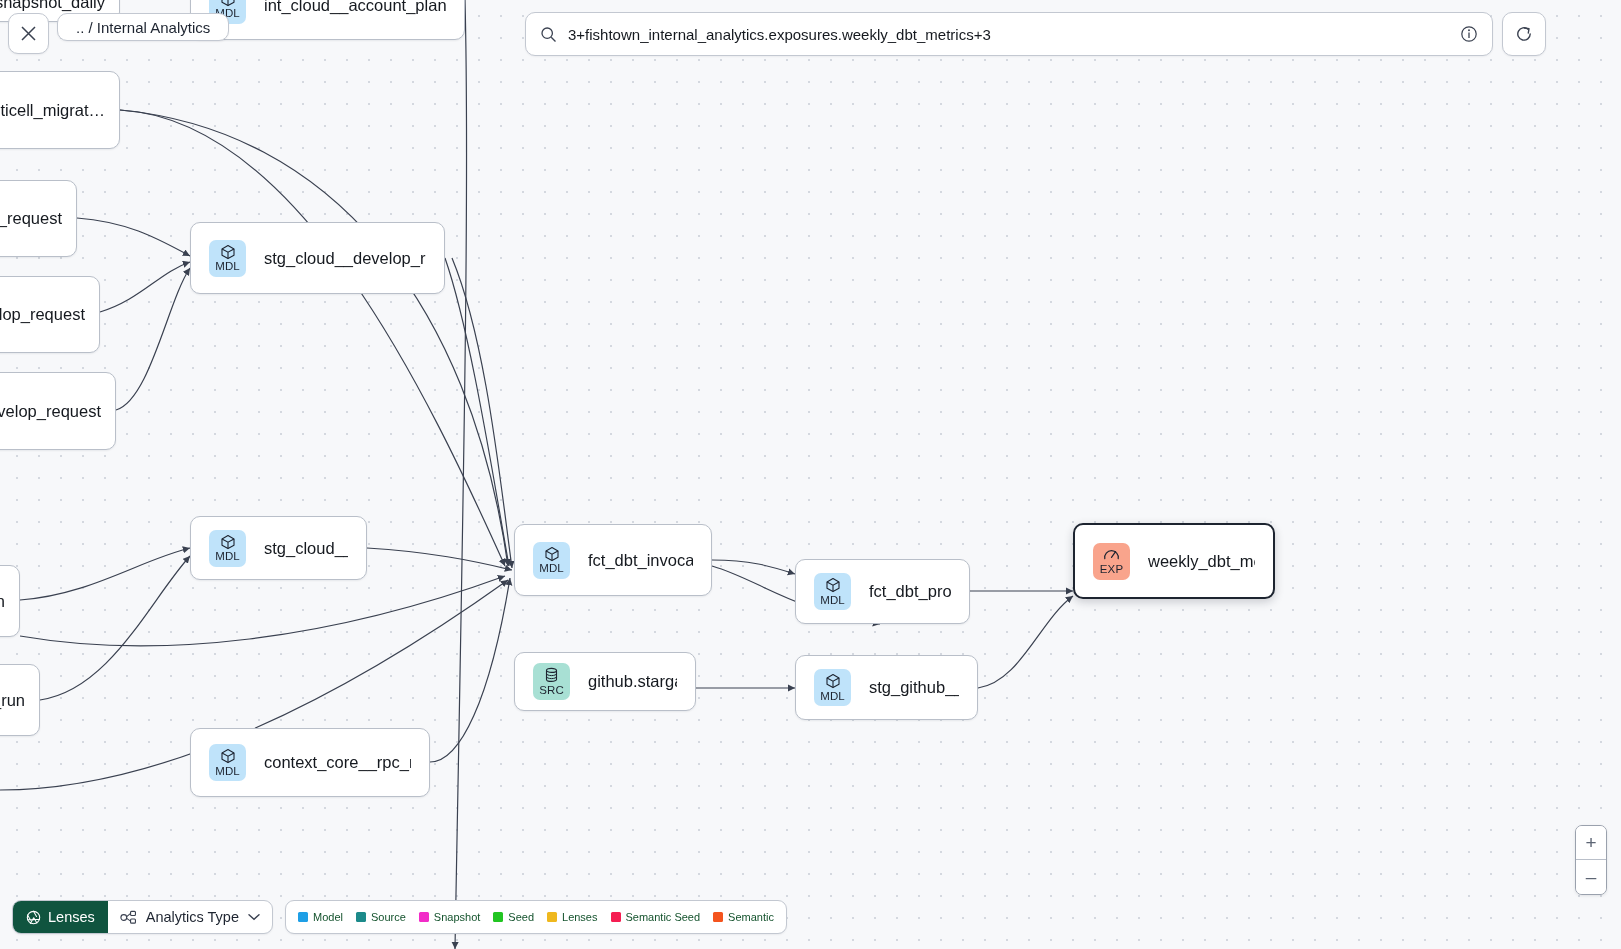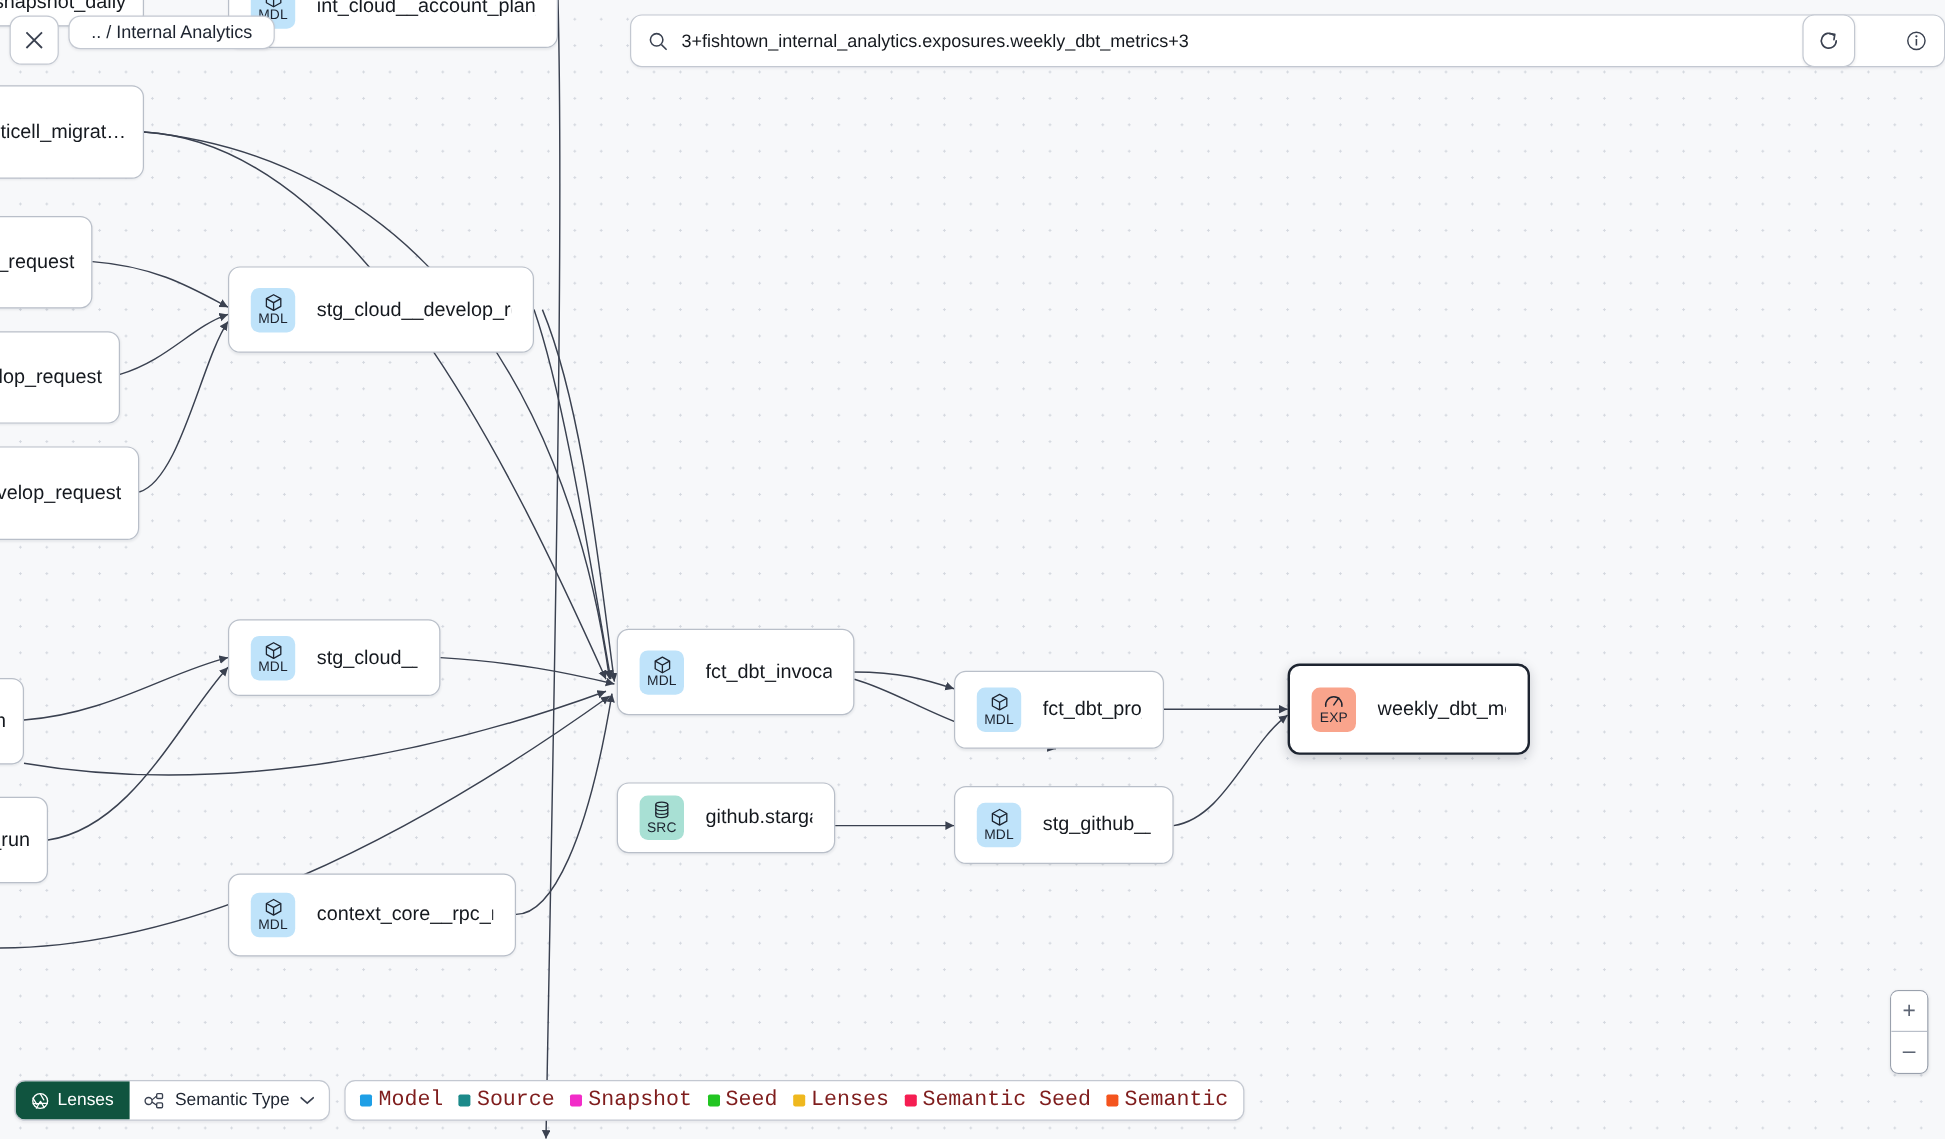--- a/index.html
+++ b/index.html
@@ -78,21 +78,21 @@
   #close-btn { left: 8px; top: 13px; width: 41px; height: 41px; }
   #breadcrumb-btn {
     left: 57px; top: 13px; height: 28px;
     padding: 0 18px;
     font-size: 15px; color: #1d2430;
     white-space: nowrap;
   }
   #search-wrap {
     position: absolute;
     left: 525px; top: 12px;
-    width: 1096px; height: 44px;
+    width: 968px; height: 44px;
     background: #fff;
     border: 1px solid #c3c8d1;
     border-radius: 10px;
     display: flex; align-items: center;
     padding: 0 14px 0 14px;
     gap: 11px;
     box-shadow: 0 1px 2px rgba(18,25,38,.05);
   }
   #search-value {
     flex: 1 1 auto;
@@ -134,21 +134,21 @@
     font-size: 14.5px; color: #1d2430;
     cursor: pointer;
   }
   #legend {
     display: flex; align-items: center;
     gap: 13px;
     padding: 0 12px;
   }
   .legend-item { display: flex; align-items: center; gap: 5px; }
   .legend-swatch { width: 10px; height: 10px; border-radius: 1.5px; flex: 0 0 auto; }
-  .legend-label { font-size: 18px; color: #7f1d1d; white-space: nowrap; font-family: Liberation Mono, monospace; }
+  .legend-label { font-size: 11px; color: #14532d; white-space: nowrap; }
 
   
   #zoom-ctrls {
     position: absolute;
     right: 14px; bottom: 54px;
     width: 32px;
     background: #fff;
     border: 1px solid #9aa1ad;
     border-radius: 7px;
     overflow: hidden;
@@ -294,21 +294,21 @@
       <div class="node" style="left: 795px; top: 655px; width: 183px; height: 65px;">
         <div class="node-badge badge-mdl">
           <svg width="16" height="16" viewBox="0 0 16 16">
             <path d="M8,1.6 L14,4.9 L14,11.3 L8,14.6 L2,11.3 L2,4.9 Z" fill="none" stroke="#1d2430" stroke-width="1.1" stroke-linejoin="round"></path>
             <path d="M2,4.9 L8,8.2 L14,4.9 M8,8.2 L8,14.6" fill="none" stroke="#1d2430" stroke-width="1.1"></path>
           </svg>
           <span class="badge-text">MDL</span>
         </div>
         <div class="node-label">stg_github__stars</div>
       </div>
-      <div class="node selected" style="left: 1073px; top: 553px; width: 202px; height: 76px;">
+      <div class="node selected" style="left: 1073px; top: 523px; width: 202px; height: 76px;">
         <div class="node-badge badge-exp">
           <svg width="17" height="15" viewBox="0 0 17 15">
             <path d="M1.8,11.6 A6.8,6.8 0 1 1 15.2,11.6" fill="none" stroke="#1d2430" stroke-width="1.2" stroke-linecap="round"></path>
             <path d="M8.5,10.4 L12.6,4.6" fill="none" stroke="#1d2430" stroke-width="1.2" stroke-linecap="round"></path>
           </svg>
           <span class="badge-text">EXP</span>
         </div>
         <div class="node-label">weekly_dbt_metrics</div>
       </div>
     </div>
@@ -350,21 +350,21 @@
         </svg>
         <span>Lenses</span>
       </div>
       <div id="restype-btn">
         <svg width="17" height="15" viewBox="0 0 18 16">
           <circle cx="4" cy="8" r="3.1" stroke="#3a4150" stroke-width="1.2" fill="none"></circle>
           <rect x="11.2" y="1.4" width="5.2" height="4.4" rx="1" stroke="#3a4150" stroke-width="1.2" fill="none"></rect>
           <rect x="11.2" y="9.6" width="5.2" height="4.4" rx="1" stroke="#3a4150" stroke-width="1.2" fill="none"></rect>
           <path d="M7.1,7 L11.2,3.6 M7.1,9 L11.2,11.8" stroke="#3a4150" stroke-width="1.1" fill="none"></path>
         </svg>
-        <span>Semantic Type</span>
+        <span>Analytics Type</span>
         <svg width="12" height="8" viewBox="0 0 12 8">
           <path d="M1,1.8 L6,6.3 L11,1.8" stroke="#3a4150" stroke-width="1.4" fill="none" stroke-linecap="round"></path>
         </svg>
       </div>
     </div>
 
     <div class="bar-group">
       <div id="legend">
           <div class="legend-item">
             <span class="legend-swatch" style="background:#1e9fe6"></span>

